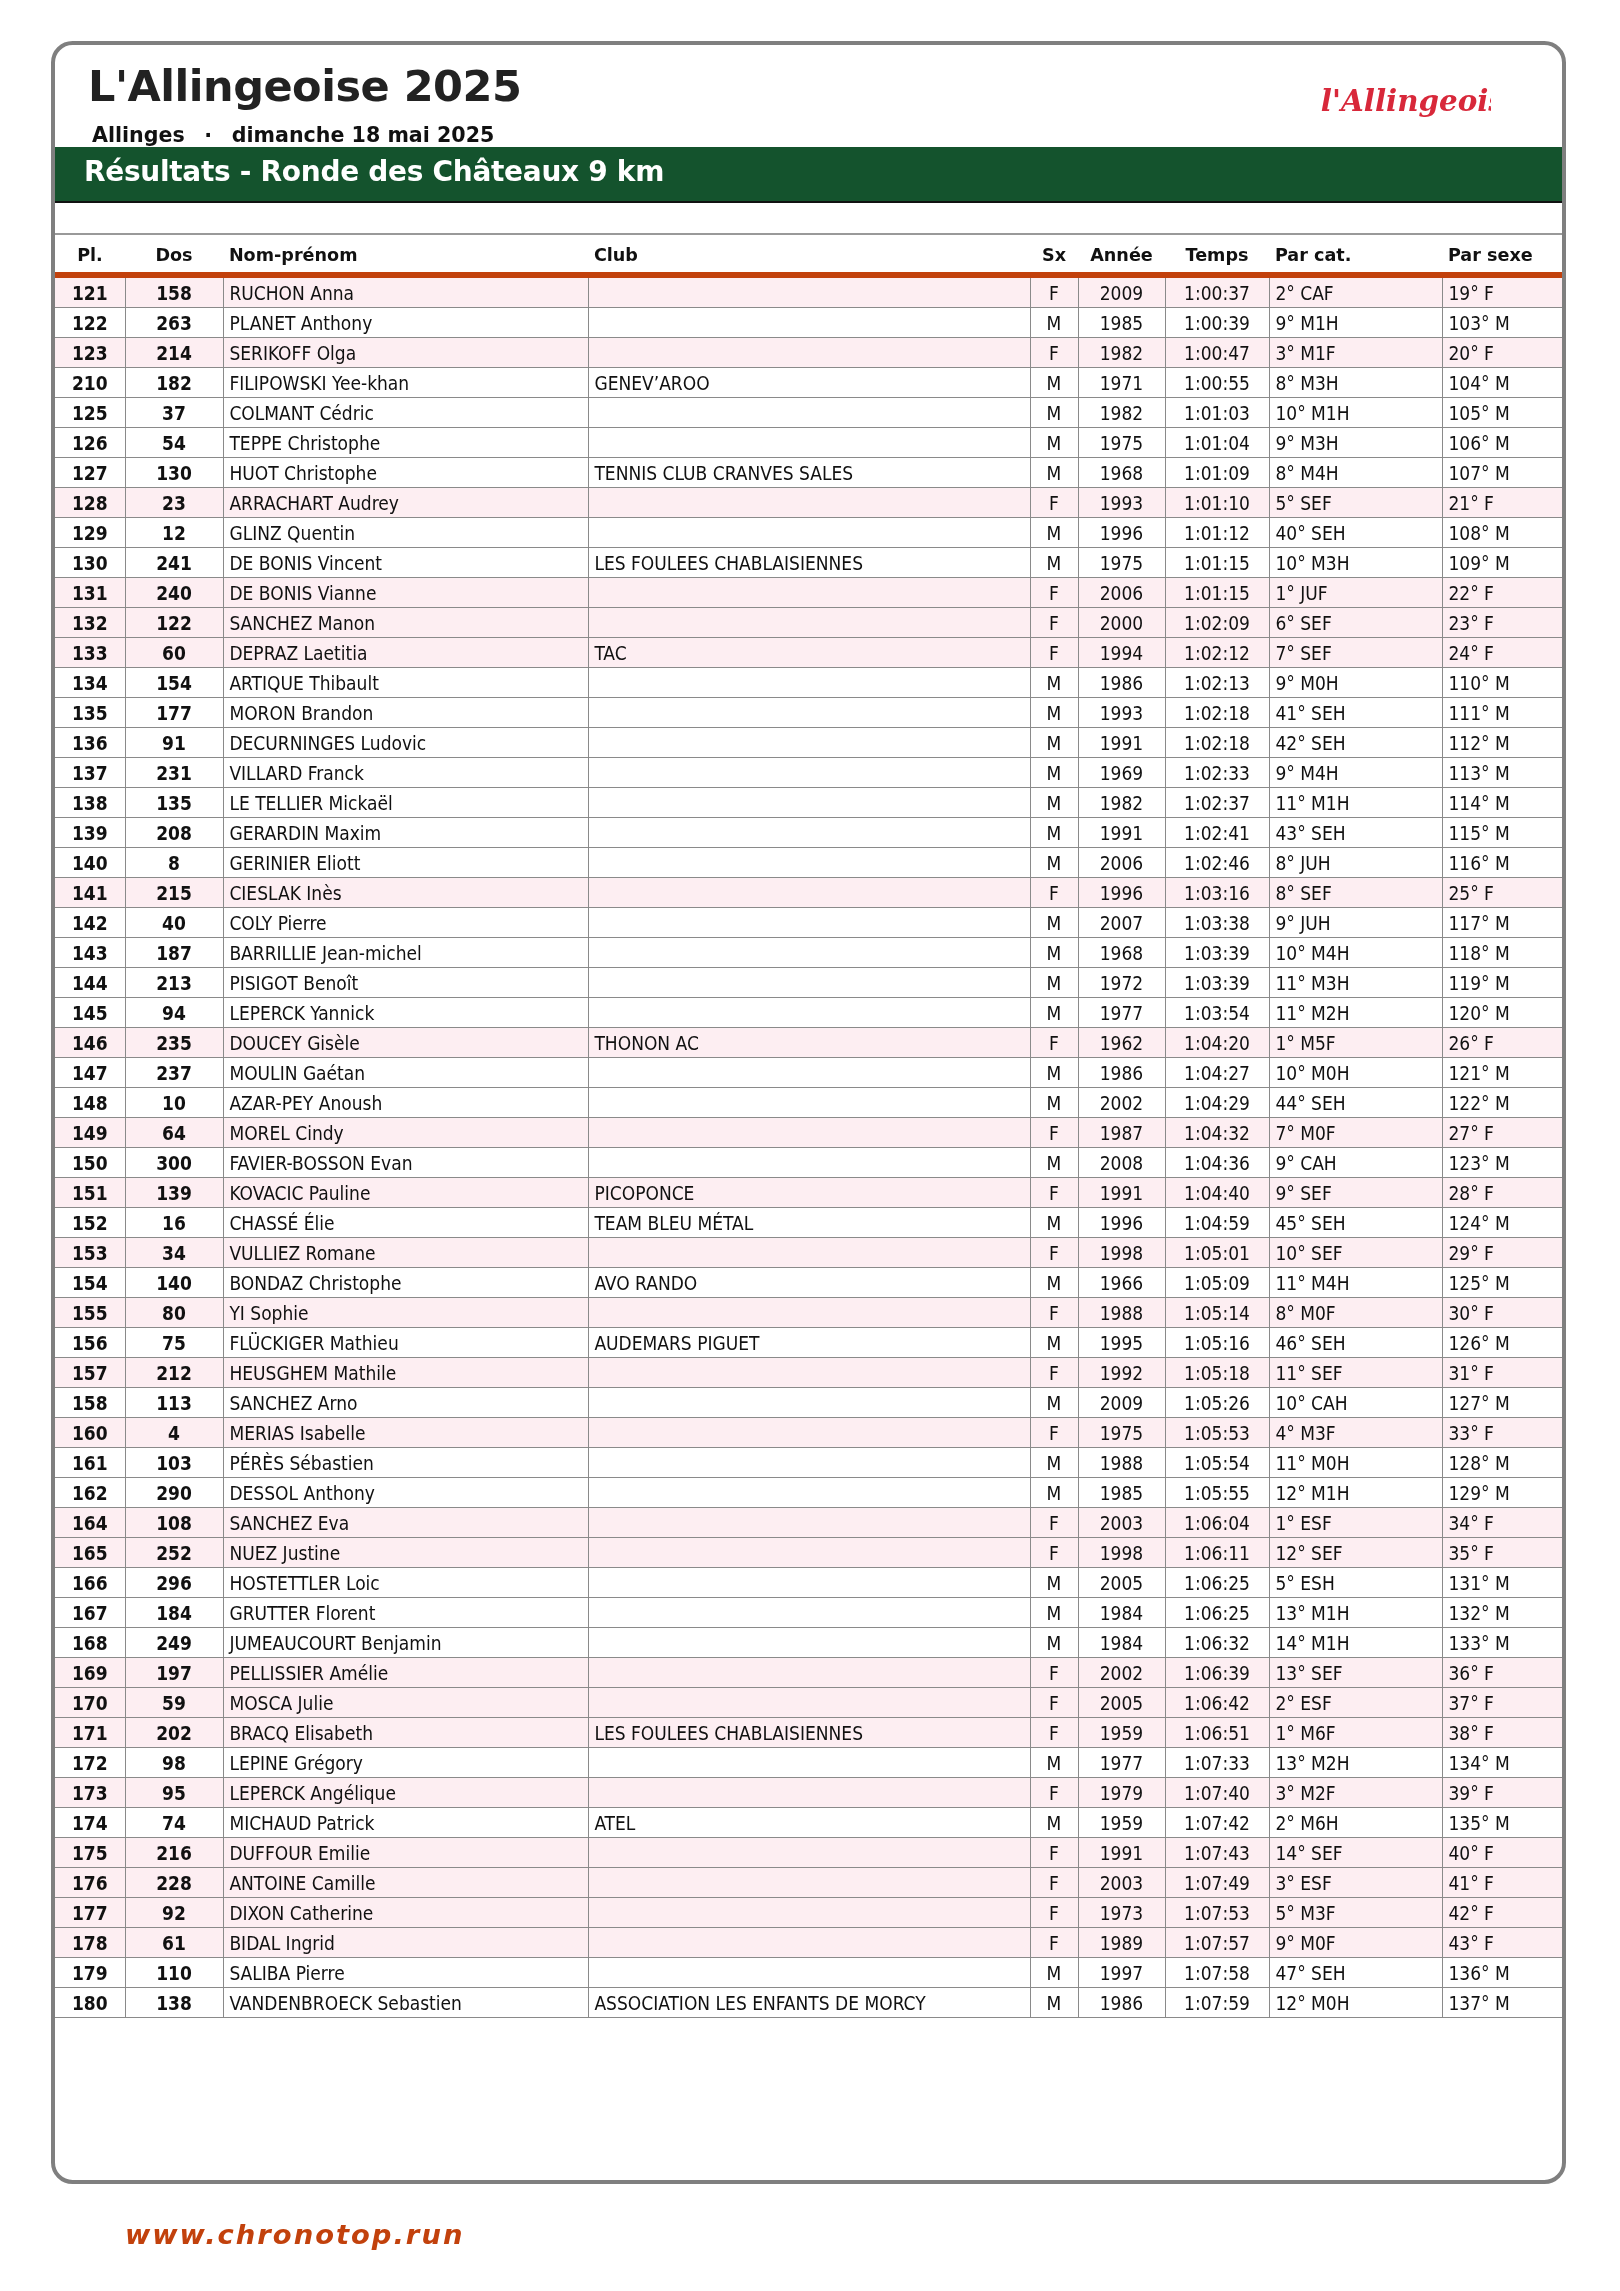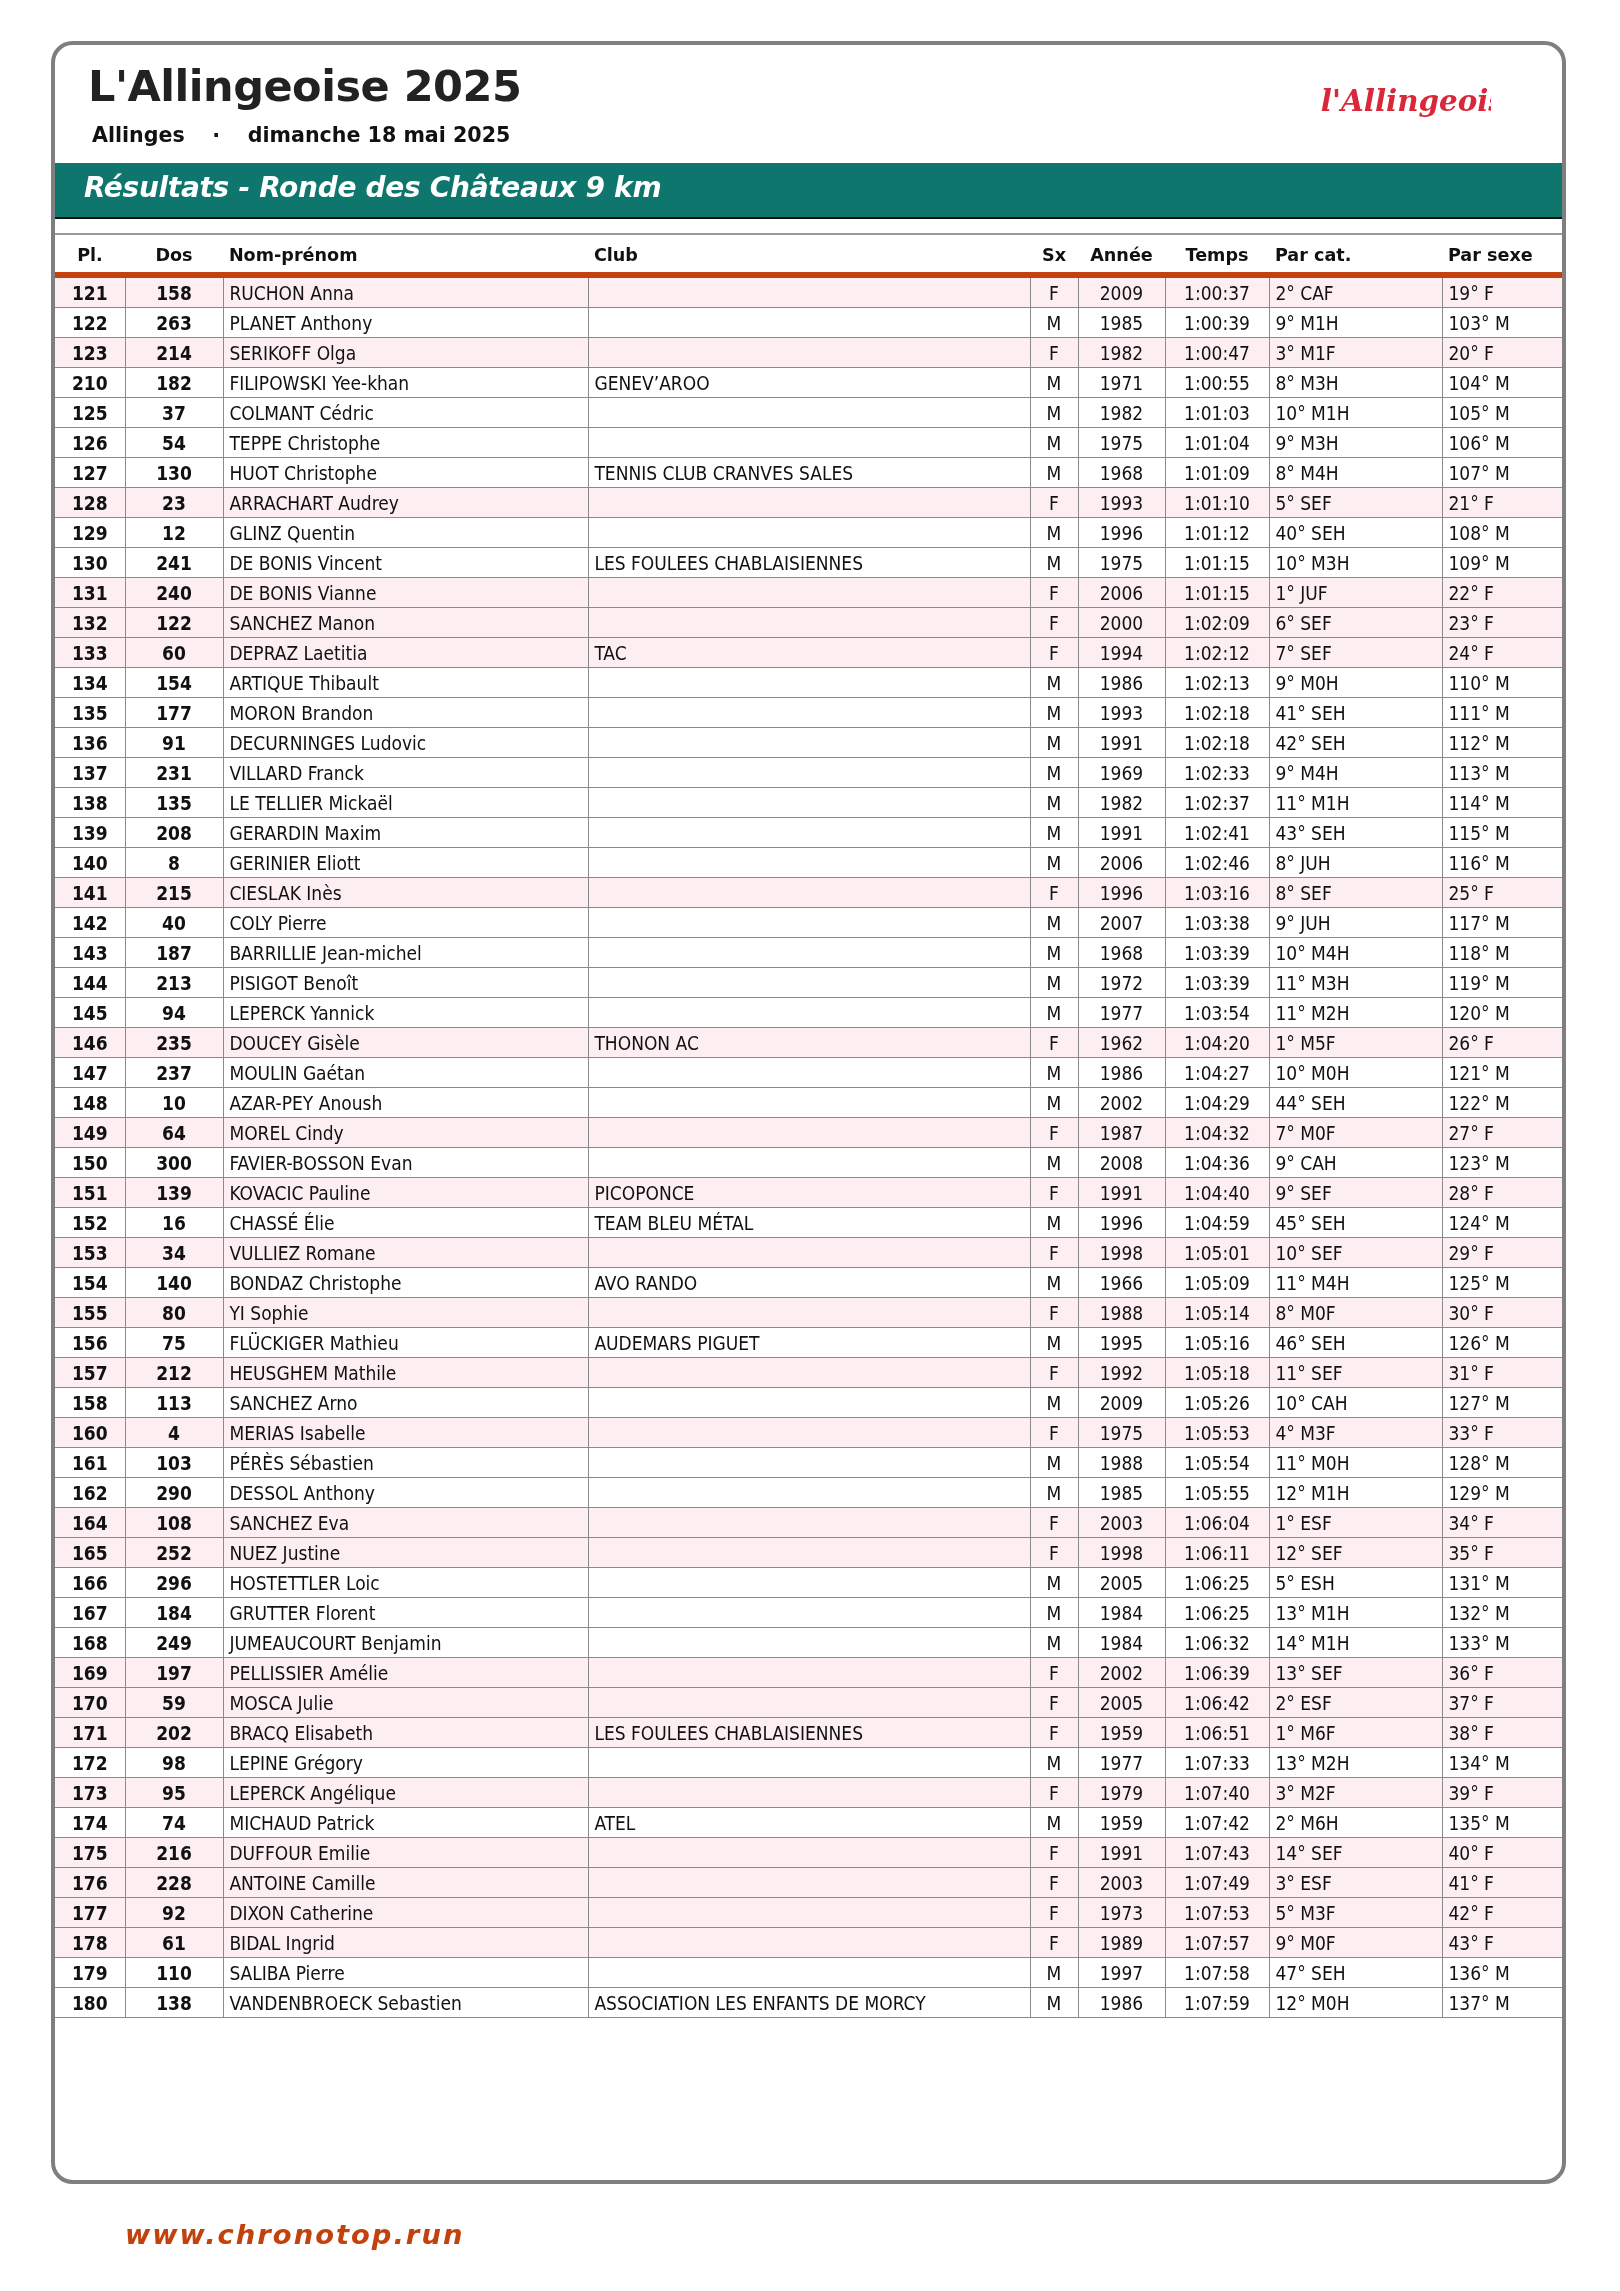--- a/index.html
+++ b/index.html
@@ -3,25 +3,25 @@
 <meta charset="utf-8">
 <style>
   html, body { margin: 0; padding: 0; background: #ffffff; }
   body { width: 1620px; height: 2292px; position: relative; overflow: hidden;
          font-family: "DejaVu Sans", "Liberation Sans", sans-serif; color: #111; }
   .frame { position: absolute; left: 51px; top: 41px; width: 1507px; height: 2135px;
            border: 4.9px solid #7f7f7f; border-radius: 21.6px; background: #fff; overflow: hidden; }
   .title { position: absolute; left: 33px; top: 15.7px; font-family: "DejaVu Sans", sans-serif;
            font-weight: bold; font-size: 43px; letter-spacing: -0.5px; color: #222; text-align: center; }
   .subtitle { position: absolute; left: 37px; top: 78px; font-weight: bold; font-size: 20.6px; color: #111;
-              display: flex; gap: 8px; }
+              display: flex; gap: 0; }
   .subtitle .dot { margin: 0 19.6px; }
   .logo { position: absolute; right: 71px; top: 27.4px; width: 176px; height: 59px; }
-  .bar { position: absolute; left: 0; top: 118px; width: 100%; height: 54px; background: #0f766e;
-         border-bottom: 2.9px solid #111; font-style: italic; }
+  .bar { position: absolute; left: 0; top: 102px; width: 100%; height: 54px; background: #14532d;
+         border-bottom: 2.9px solid #111; }
   .bar span { position: absolute; left: 29px; top: 7.8px; color: #fff; font-weight: bold; font-size: 28px;
               letter-spacing: -0.3px; }
   .sep { position: absolute; left: 0; top: 188px; width: 100%; height: 2px; background: #999; }
   table { position: absolute; left: 0; top: 193px; border-collapse: collapse; table-layout: fixed;
           width: 1530px; font-size: 19px; }
   th { font-weight: bold; font-size: 17.6px; height: 34px; text-align: left; padding: 0 5.9px;
        color: #111; border-bottom: 6px solid #c2410c; }
   td { height: 29px; padding: 0 5.9px; border: 1px solid #8a8a8a; white-space: nowrap; overflow: hidden;
        font-family: "DejaVu Sans Condensed", "DejaVu Sans", sans-serif; }
   tr.f td { background: #fdeef2; }

